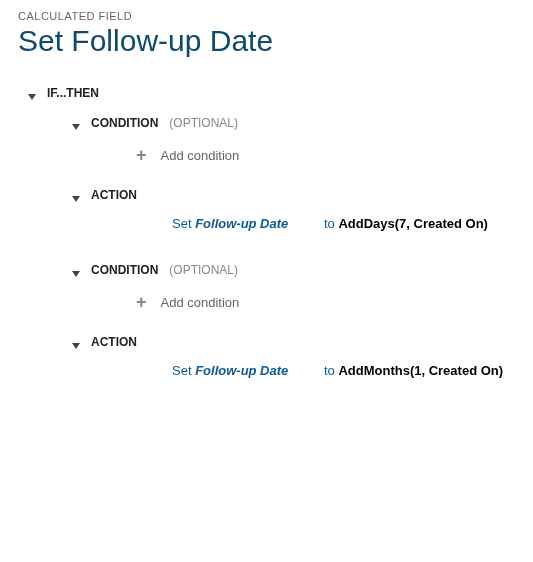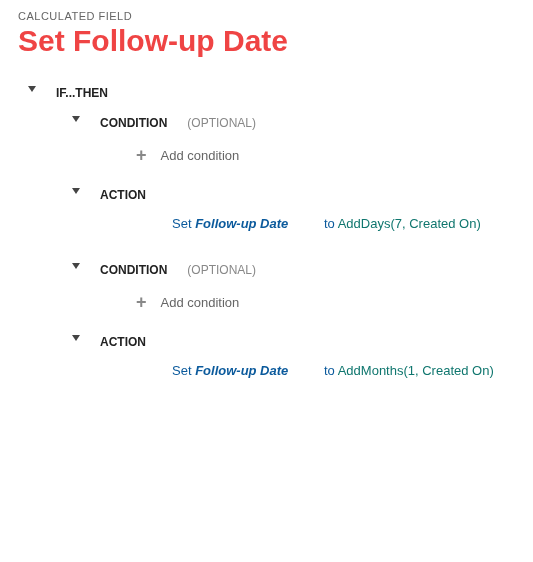--- a/index.html
+++ b/index.html
@@ -11,32 +11,32 @@
     width: 533px;
   }
   .header-small {
     font-size: 11px;
     letter-spacing: 0.5px;
     color: #666;
     margin-bottom: 2px;
   }
   .header-title {
     font-size: 30px;
-    font-weight: 700;
-    color: #ef4444;
+    font-weight: 400;
+    color: #0c4a6e;
     margin-bottom: 22px;
   }
   .block {
     margin-top: 4px;
     margin-bottom: 8px;
   }
   .section-header {
     display: flex;
-    align-items: flex-start;
-    gap: 20px;
+    align-items: flex-end;
+    gap: 11px;
     font-size: 12px;
     font-weight: 700;
     color: #222;
     padding: 6px 0;
     cursor: pointer;
   }
   .section-header .optional {
     color: #888;
     font-weight: 400;
     font-size: 12px;
@@ -80,21 +80,21 @@
     line-height: 1;
   }
   .action-line {
     font-size: 13px;
     color: #0b5a9c;
     padding: 8px 0 8px 4px;
     cursor: pointer;
   }
   .action-line .kw { color: #0b5a9c; margin-left: 32px; }
   .action-line .field { font-weight: 700; color: #0b5a9c; font-style: italic; }
-  .action-line .fn { font-weight: 400; color: #0f766e; text-align: right; }
+  .action-line .fn { font-weight: 700; color: #000000; text-align: right; }
   .spacer { height: 6px; }
 </style>
 </head>
 <body>
 
 <div class="header-small">CALCULATED FIELD</div>
 <div class="header-title">Set Follow-up Date</div>
 
 <div class="block indent-1">
   <div class="section-header">

